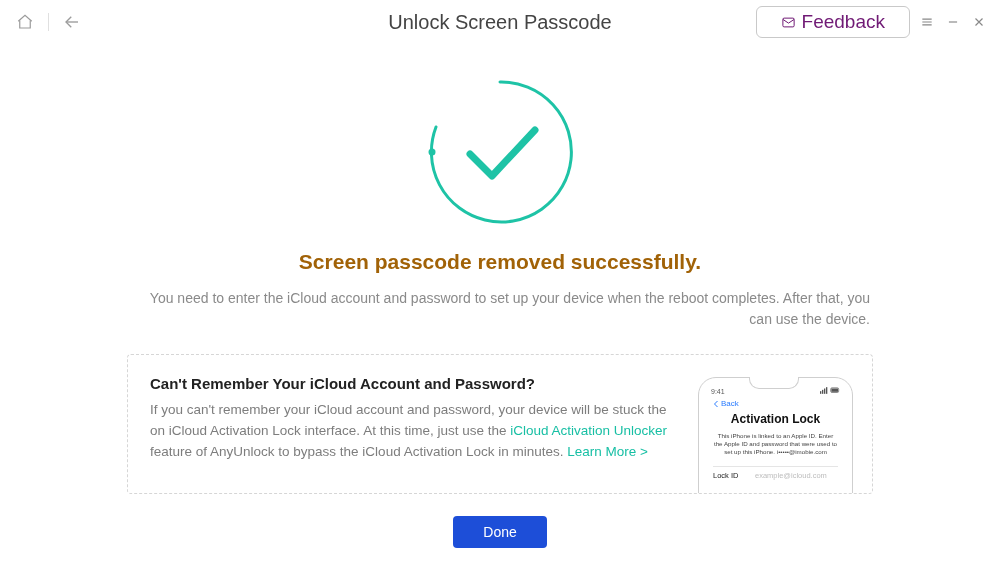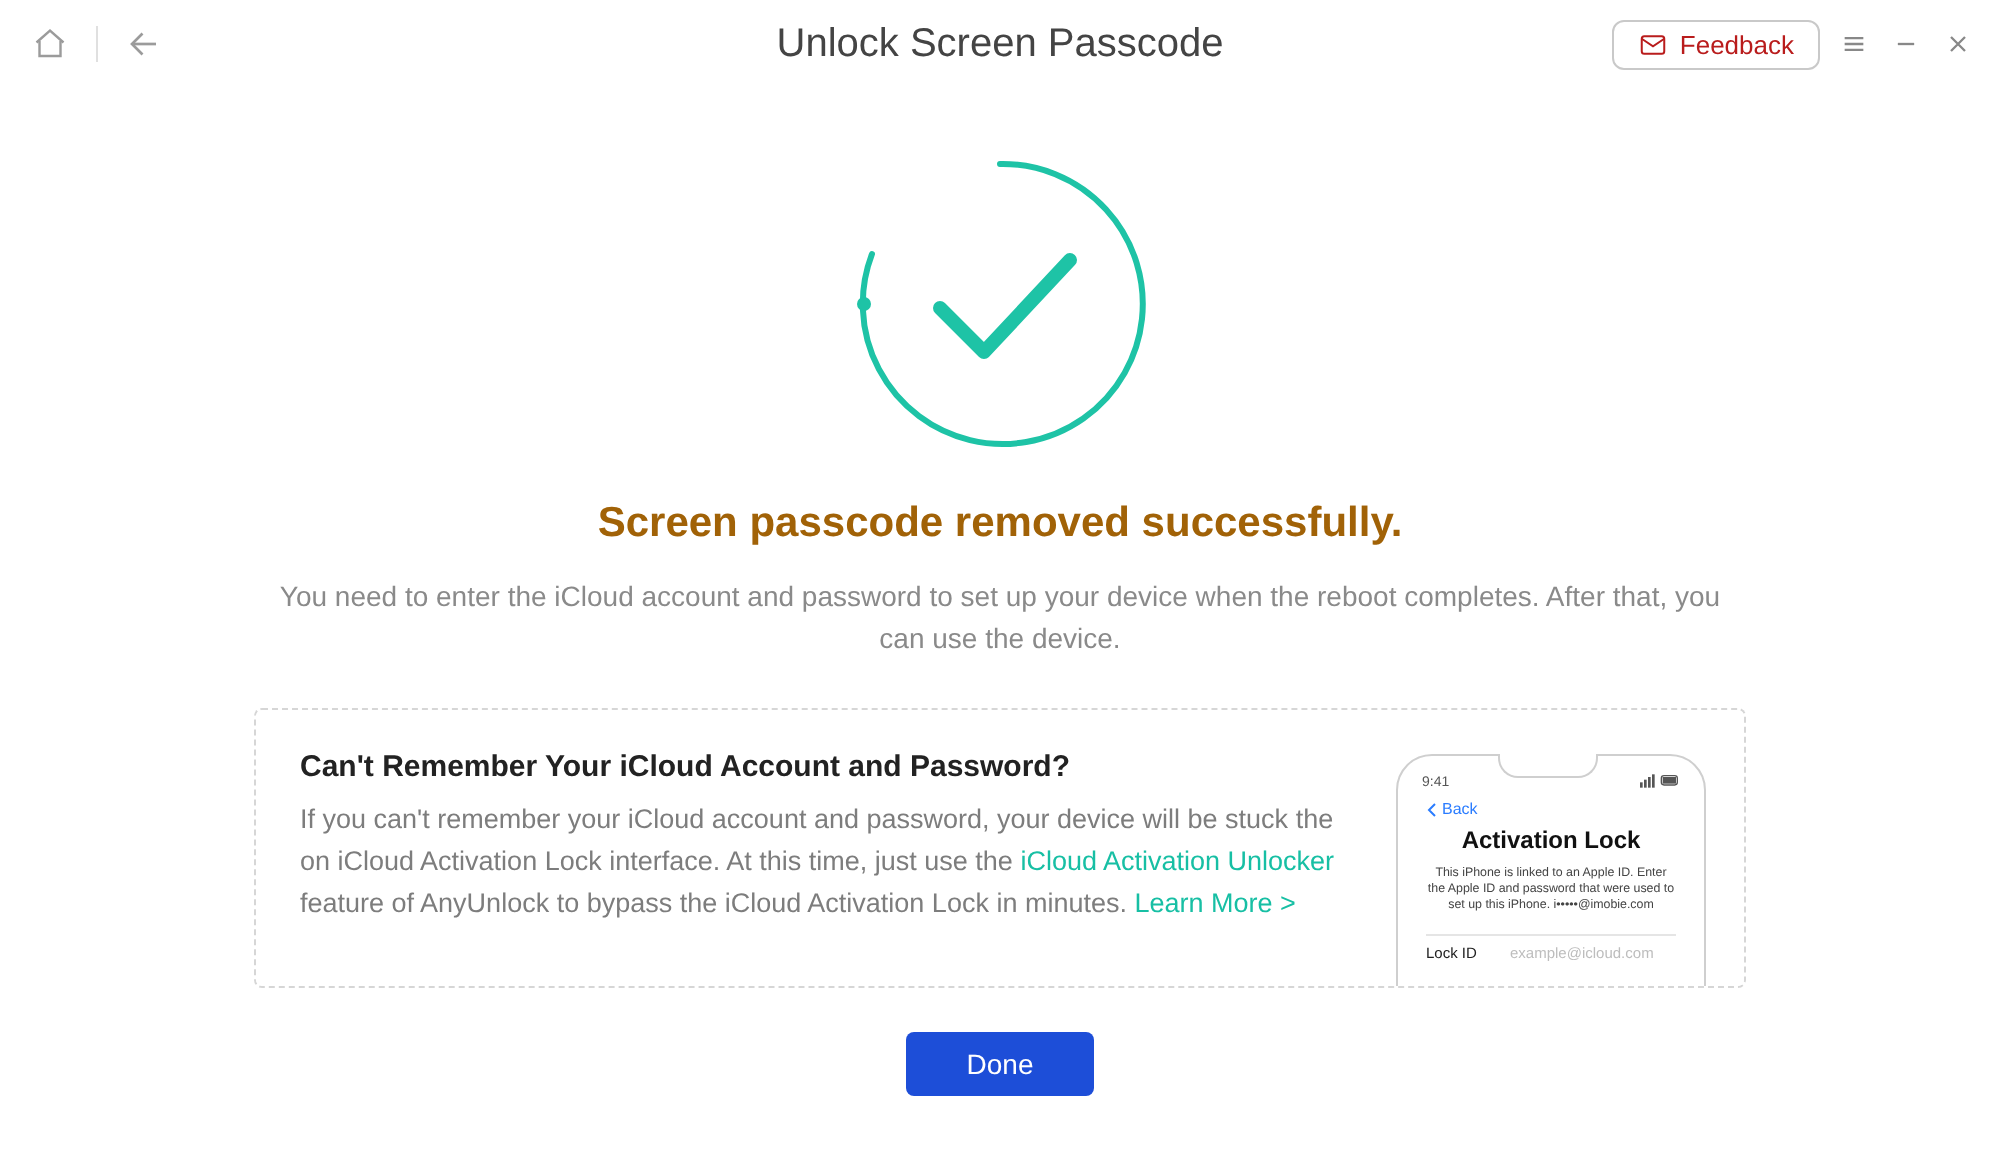--- a/index.html
+++ b/index.html
@@ -37,23 +37,23 @@
   .tb-right {
     margin-left: auto;
     display: flex;
     align-items: center;
     gap: 8px;
   }
   .feedback-btn {
     display: flex; align-items: center; gap: 6px;
     border: 1px solid #c9c9c9;
     border-radius: 6px;
-    padding: 4px 12px;
-    font-size: 13px;
-    color: #b91c1c;
+    padding: 4px 24px;
+    font-size: 19px;
+    color: #701a75;
     background: #fff;
     cursor: pointer;
   }
   .win-icon {
     width: 18px; height: 18px;
     display: flex; align-items: center; justify-content: center;
     color: #888;
     cursor: pointer;
   }
 
@@ -72,21 +72,21 @@
 
   .headline {
     font-size: 21px;
     font-weight: 700;
     color: #a16207;
     margin-bottom: 14px;
   }
   .subtext {
     font-size: 14px;
     color: #8a8a8a;
-    text-align: center;
+    text-align: right;
     max-width: 740px;
     line-height: 1.5;
     margin-bottom: 24px;
   }
 
   .info-card {
     width: 746px;
     border: 1px dashed #d6d6d6;
     border-radius: 4px;
     padding: 20px 22px 14px 22px;

